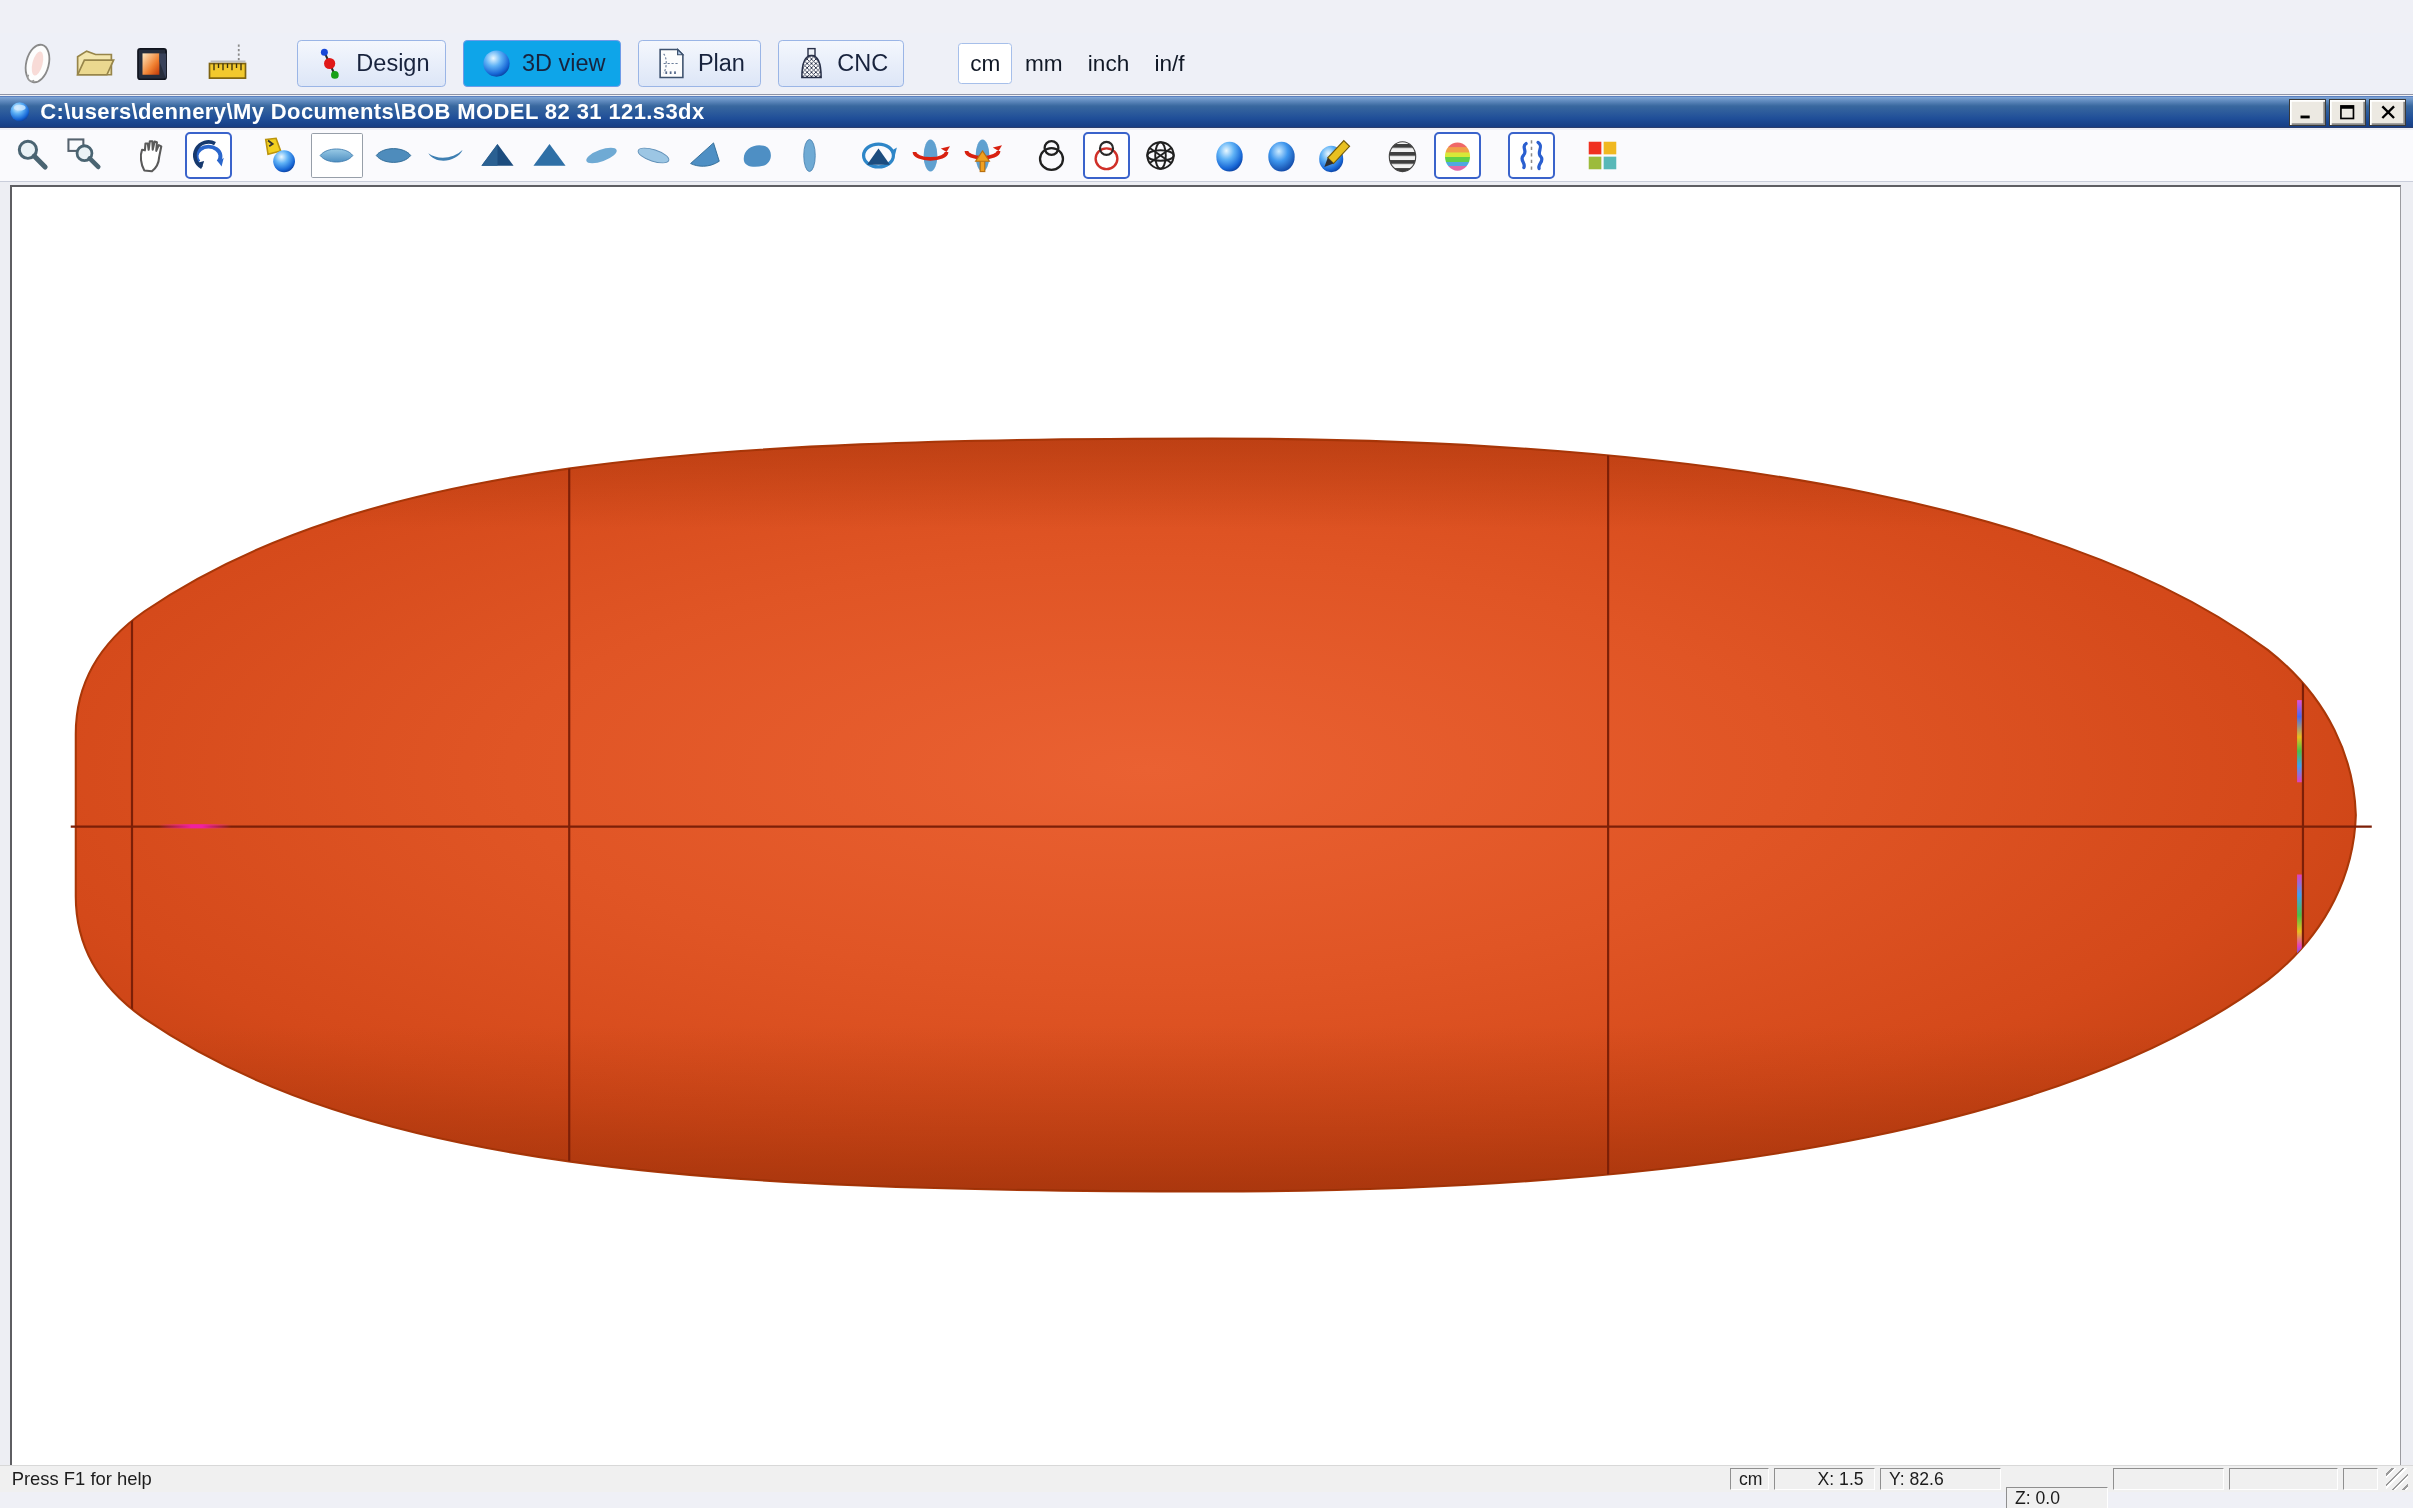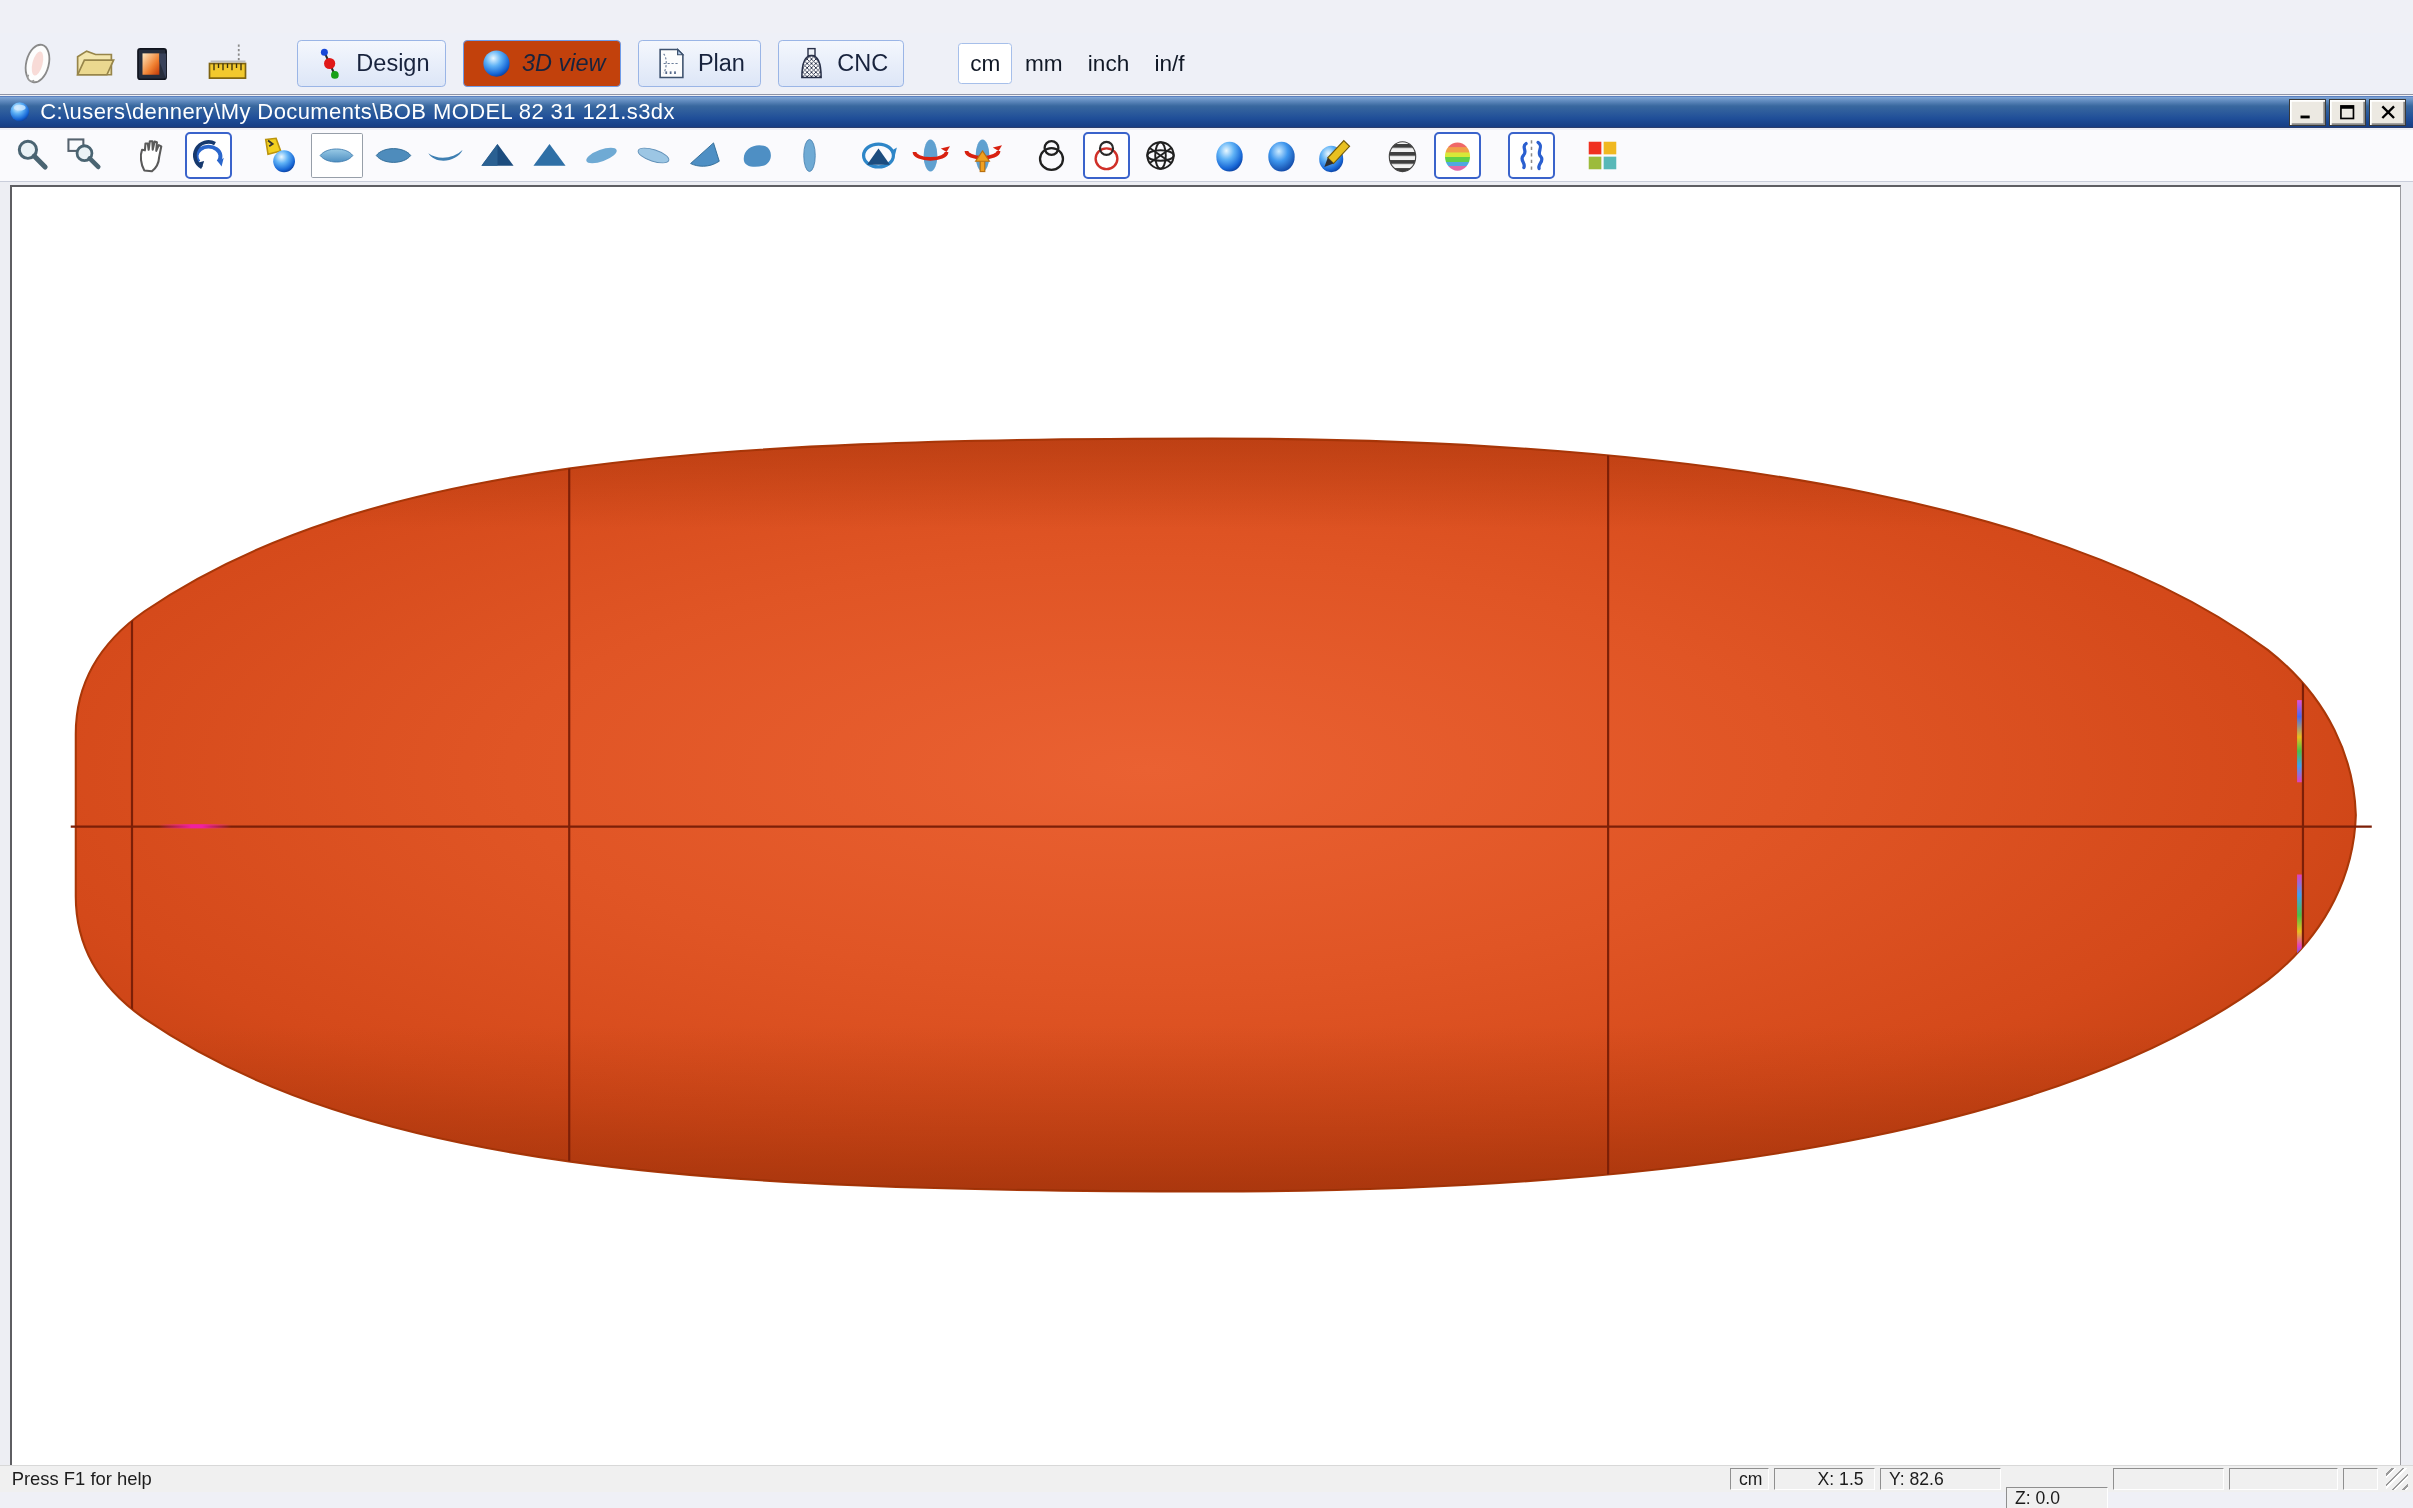--- a/index.html
+++ b/index.html
@@ -16,32 +16,32 @@
   
   .toolbar1 { position:absolute; top:33px; left:0; width:100%; height:62px;
     background:#EEF0F7; border-bottom:1.7px solid #8F94A6; display:flex; align-items:center; padding-left:10px; }
   .tb1-icon { width:54px; height:52px; display:flex; align-items:center; justify-content:center; margin-right:3.4px; }
   .tb1-icon svg { width:45px; height:45px; }
   .mode-btn { height:47px; margin-left:17px; padding:0 15px; display:flex; align-items:center; gap:8.4px;
     background:linear-gradient(180deg,#F4F7FD,#DDE6F7); border:1.7px solid #9AB5E6; border-radius:4.2px;
     font-size:23.5px; color:#18233D; }
   .mode-btn svg { width:35px; height:35px; }
   .mode-btn--first { margin-left:39px; }
-  .mode-btn--active { background:#c2410c; border-color:#6E9BE8;font-style:italic; }
+  .mode-btn--active { background:#0ea5e9; border-color:#6E9BE8; }
   .units { margin-left:54px; display:flex; align-items:center; }
   .unit { font-size:22.6px; color:#101826; padding:0 12.6px; line-height:42px; }
   .unit--active { background:#fff; border:1.7px solid #A6BFEA; border-radius:3.4px; padding:0 11px; line-height:39px; }
 
   
   .doc-titlebar { position:absolute; top:96px; left:0; width:100%; height:32px;
     background:linear-gradient(180deg,#7FA5D6 0%, #39689F 30%, #1F4E98 72%, #173E84 100%);
     border-top:0.8px solid #5A80C0; border-bottom:1.7px solid #2A3E6E;
     display:flex; align-items:center; padding:0 5px; }
   .doc-icon { width:23.5px; height:23.5px; margin:0 8.4px 0 3.4px; }
-  .doc-title { color:#fff; font-weight:normal; font-size:22px; letter-spacing:0.4px; }
+  .doc-title { color:#fff; font-weight:bold; font-size:22px; letter-spacing:0.4px; }
   .win-btns { margin-left:auto; display:flex; gap:3.4px; margin-right:1.7px; }
   .win-btn { width:37px; height:27px; background:#ECE9E2; border:0.8px solid #3A3A3A;
     box-shadow:inset 1.7px 1.7px 0 #FFFFFF, inset -1.7px -1.7px 0 #8A8A8A;
     display:flex; align-items:center; justify-content:center; }
   .win-btn svg { width:18.4px; height:18.4px; }
 
   
   .toolbar2 { position:absolute; top:130px; left:0; width:100%; height:52px;
     background:#FAFAFD; border-bottom:1.7px solid #C9CDDA; display:flex; align-items:center; padding-left:11.7px; }
   .vt-icon { width:42px; height:42px; margin-right:10px; display:flex; align-items:center; justify-content:center; }

